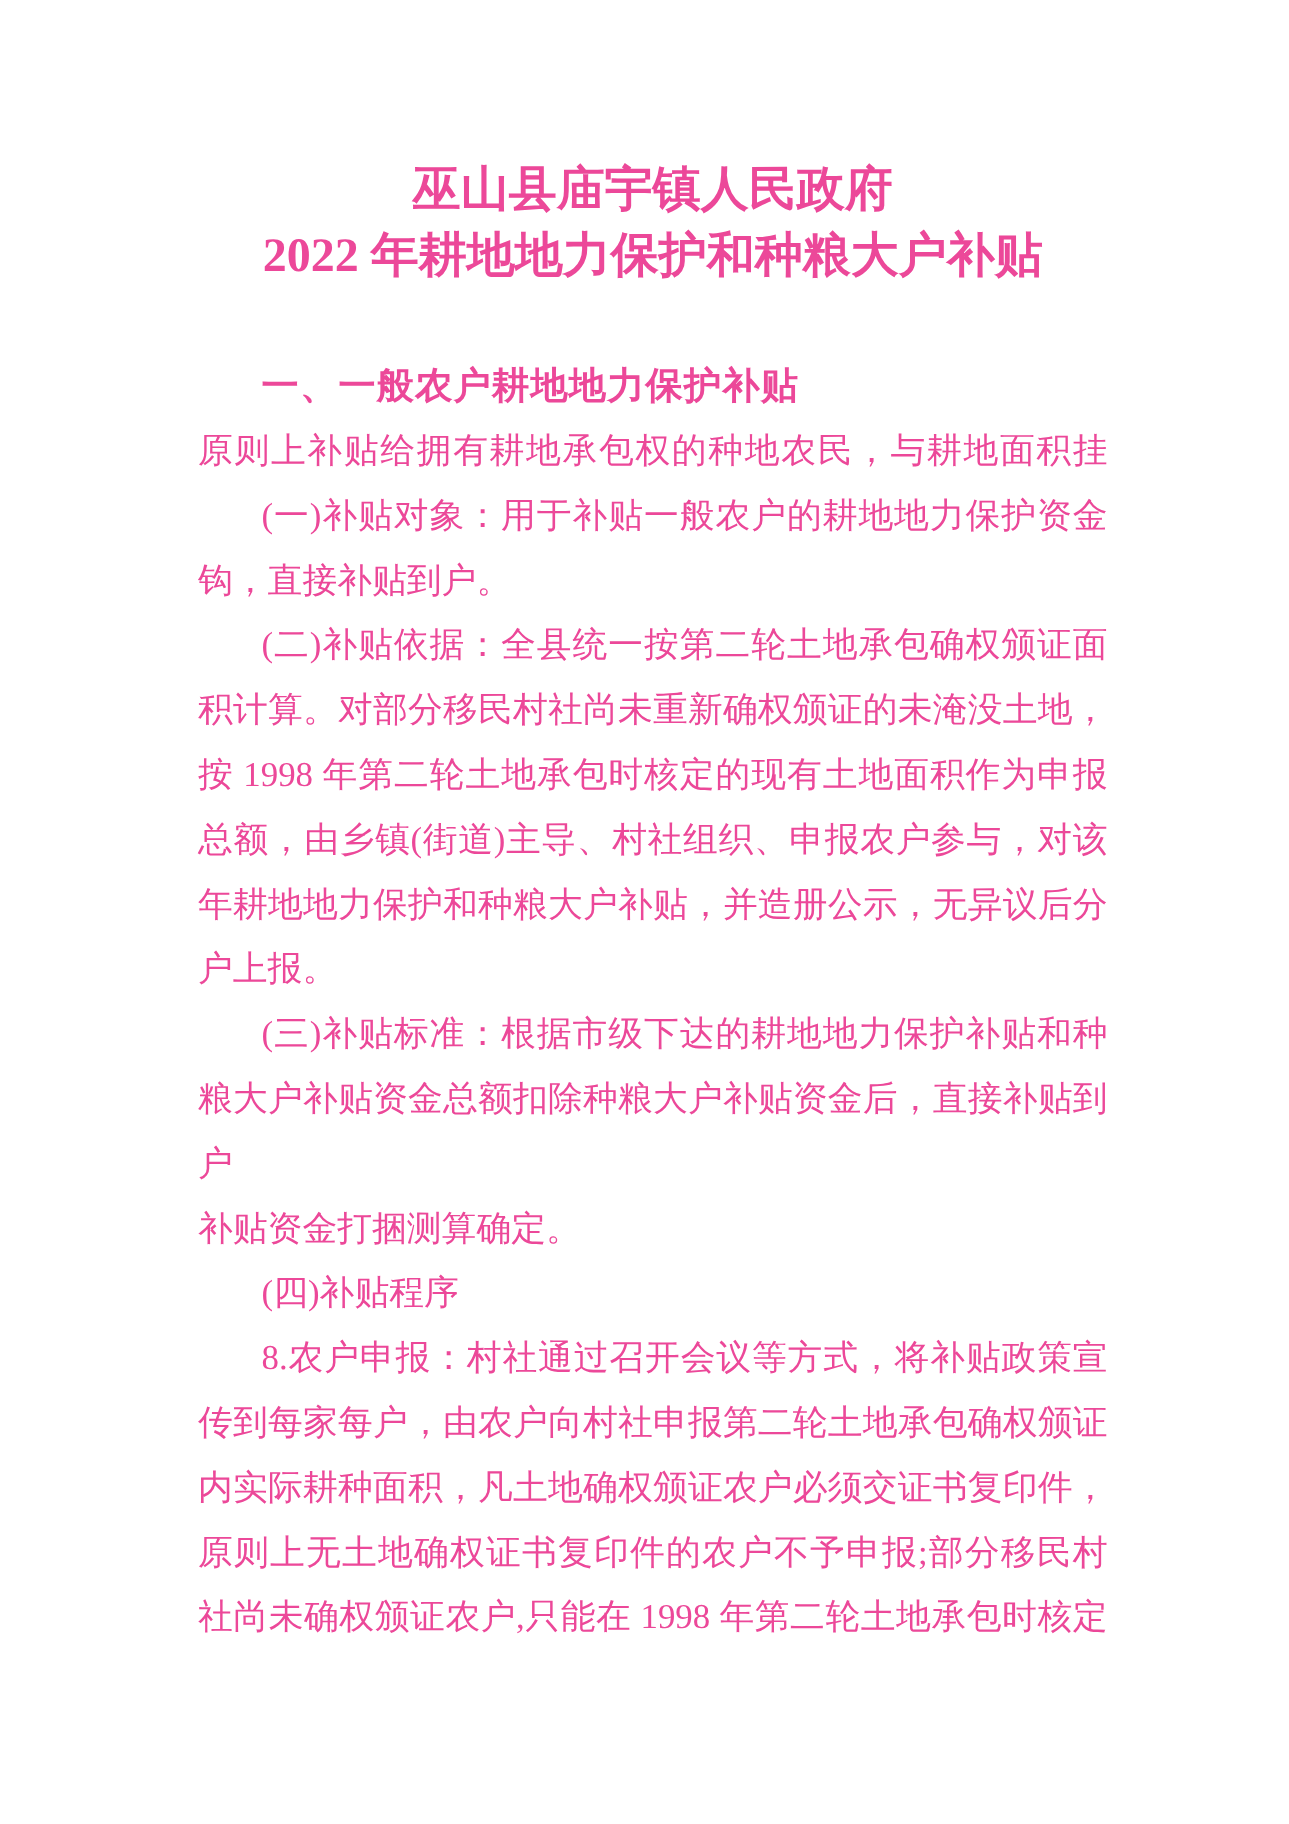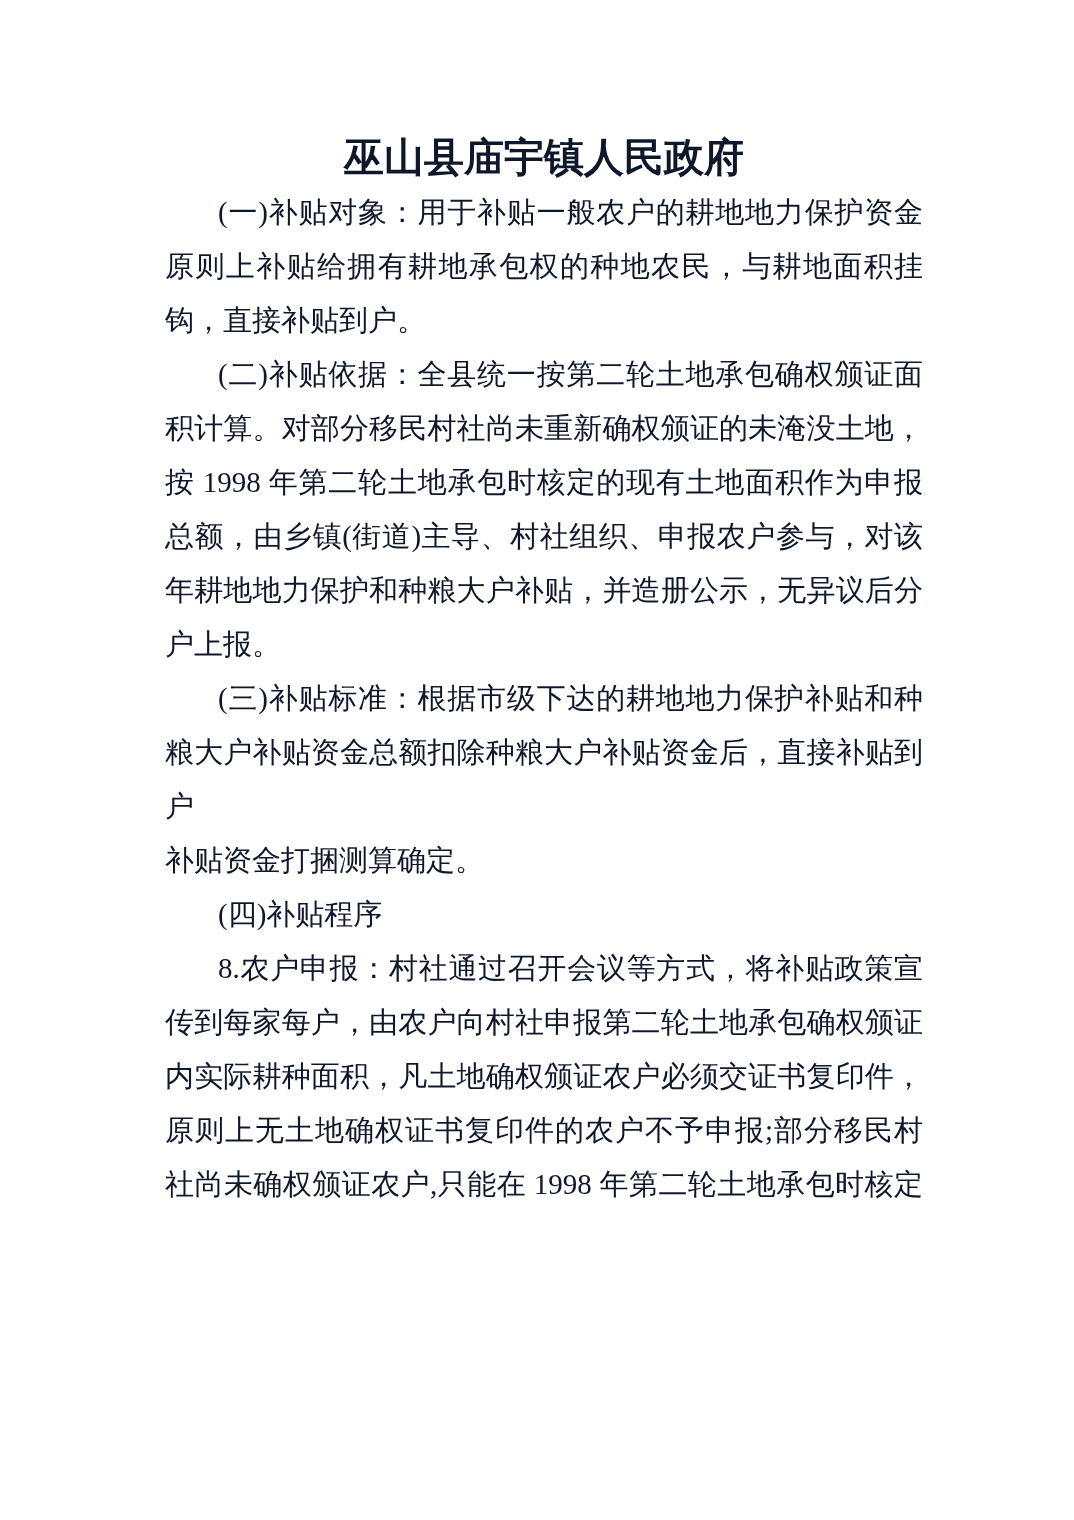--- a/index.html
+++ b/index.html
@@ -8,21 +8,21 @@
     background: #e8e8e8;
   }
   .page {
     position: relative;
     width: 1074px;
     height: 1520px;
     margin: 0 auto;
     background: #ffffff;
     overflow: hidden;
     font-family: "Liberation Serif", "DejaVu Serif", serif;
-    color: #0f172a;
+    color: #ec4899;
   }
   .doc {
     position: absolute;
     left: 165px;
     top: 130px;
     width: 758px;
   }
   .title-block {
     text-align: center;
   }
@@ -61,25 +61,27 @@
     text-align-last: left;
   }
 </style>
 </head>
 <body>
 
 <div class="page">
   <div class="doc">
     <div class="title-block">
       <div class="title-line">巫山县庙宇镇人民政府</div>
+      <div class="title-line">2022 年耕地地力保护和种粮大户补贴</div>
     </div>
+    <div class="section-heading">一、一般农户耕地地力保护补贴</div>
     <div>
         <div class="para">
+          <div class="line">原则上补贴给拥有耕地承包权的种地农民，与耕地面积挂</div>
           <div class="line indent">(一)补贴对象：用于补贴一般农户的耕地地力保护资金</div>
-          <div class="line">原则上补贴给拥有耕地承包权的种地农民，与耕地面积挂</div>
           <div class="line flush">钩，直接补贴到户。</div>
         </div>
         <div class="para">
           <div class="line indent">(二)补贴依据：全县统一按第二轮土地承包确权颁证面</div>
           <div class="line">积计算。对部分移民村社尚未重新确权颁证的未淹没土地，</div>
           <div class="line">按 1998 年第二轮土地承包时核定的现有土地面积作为申报</div>
           <div class="line">总额，由乡镇(街道)主导、村社组织、申报农户参与，对该</div>
           <div class="line">年耕地地力保护和种粮大户补贴，并造册公示，无异议后分</div>
           <div class="line flush">户上报。</div>
         </div>

